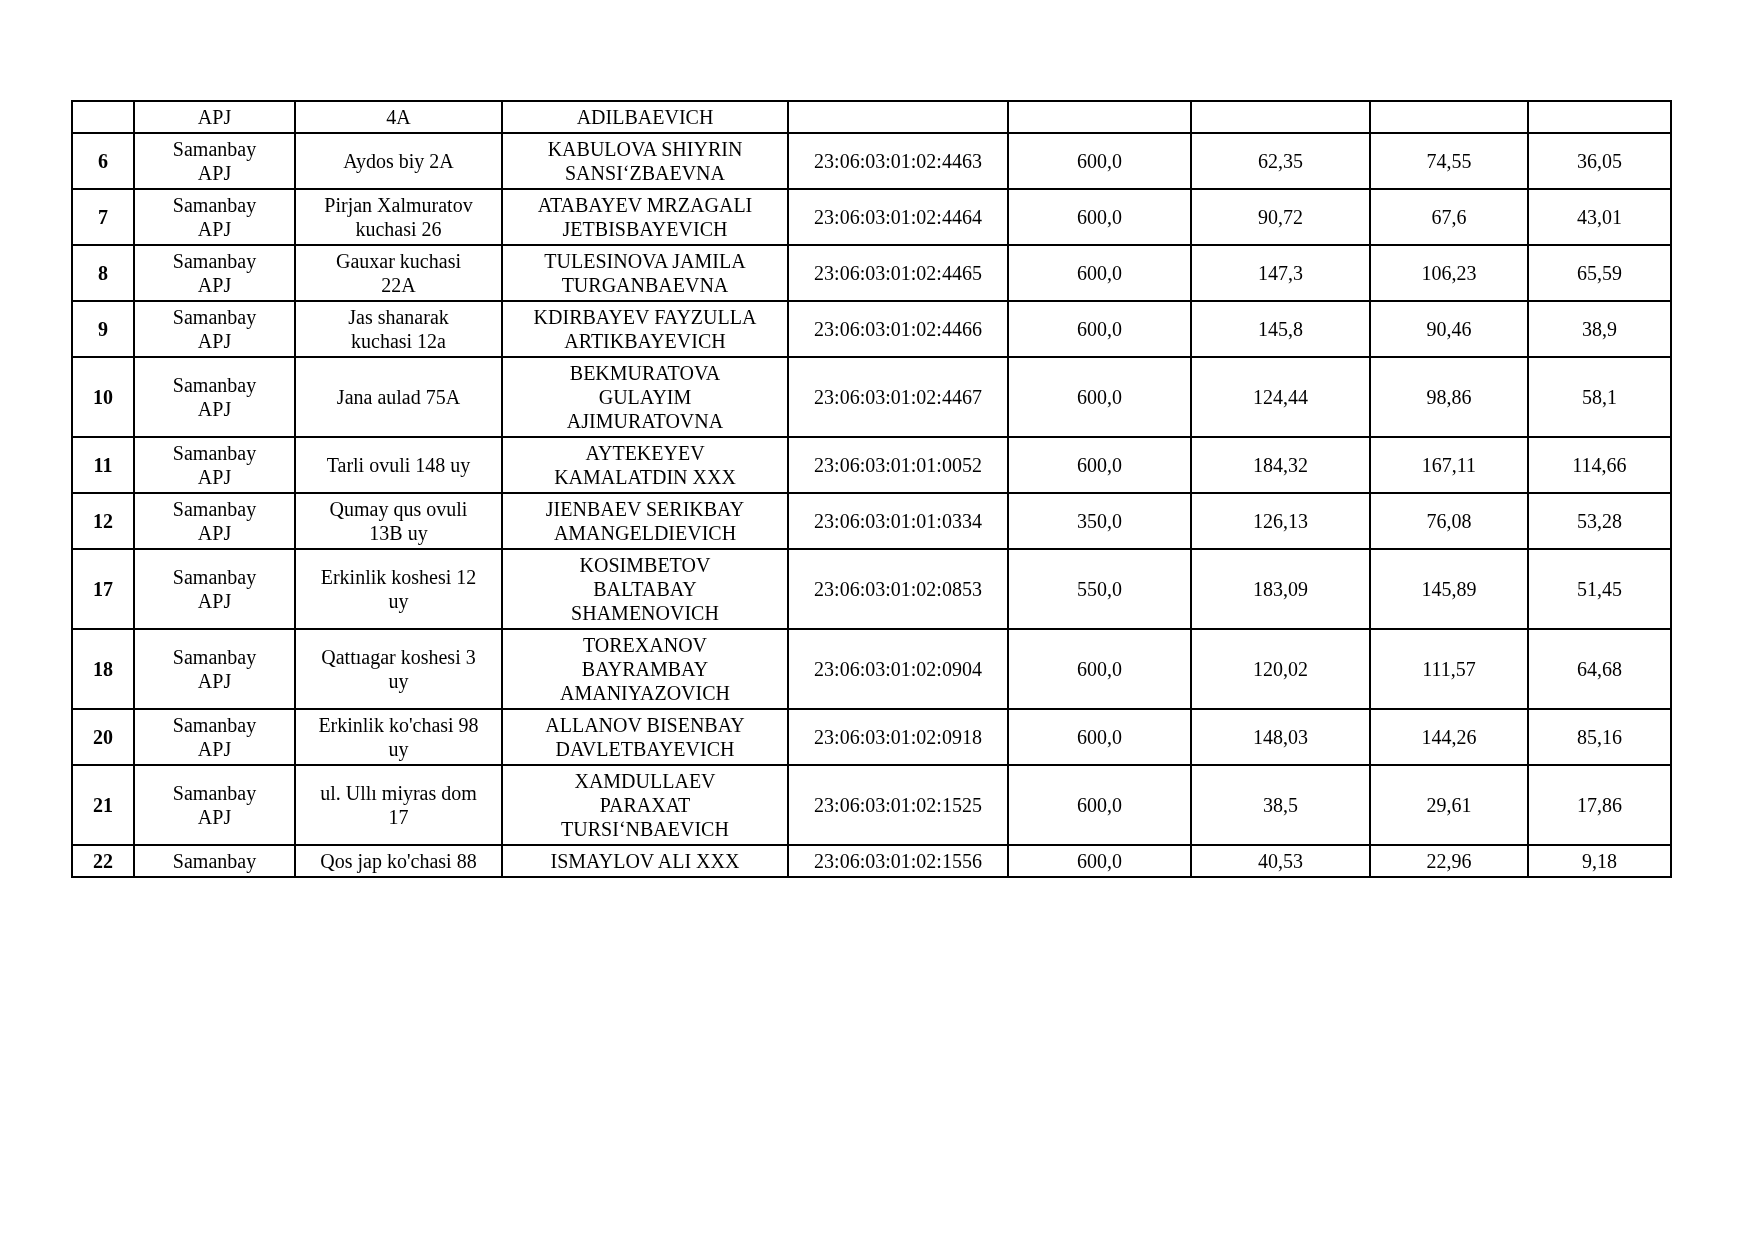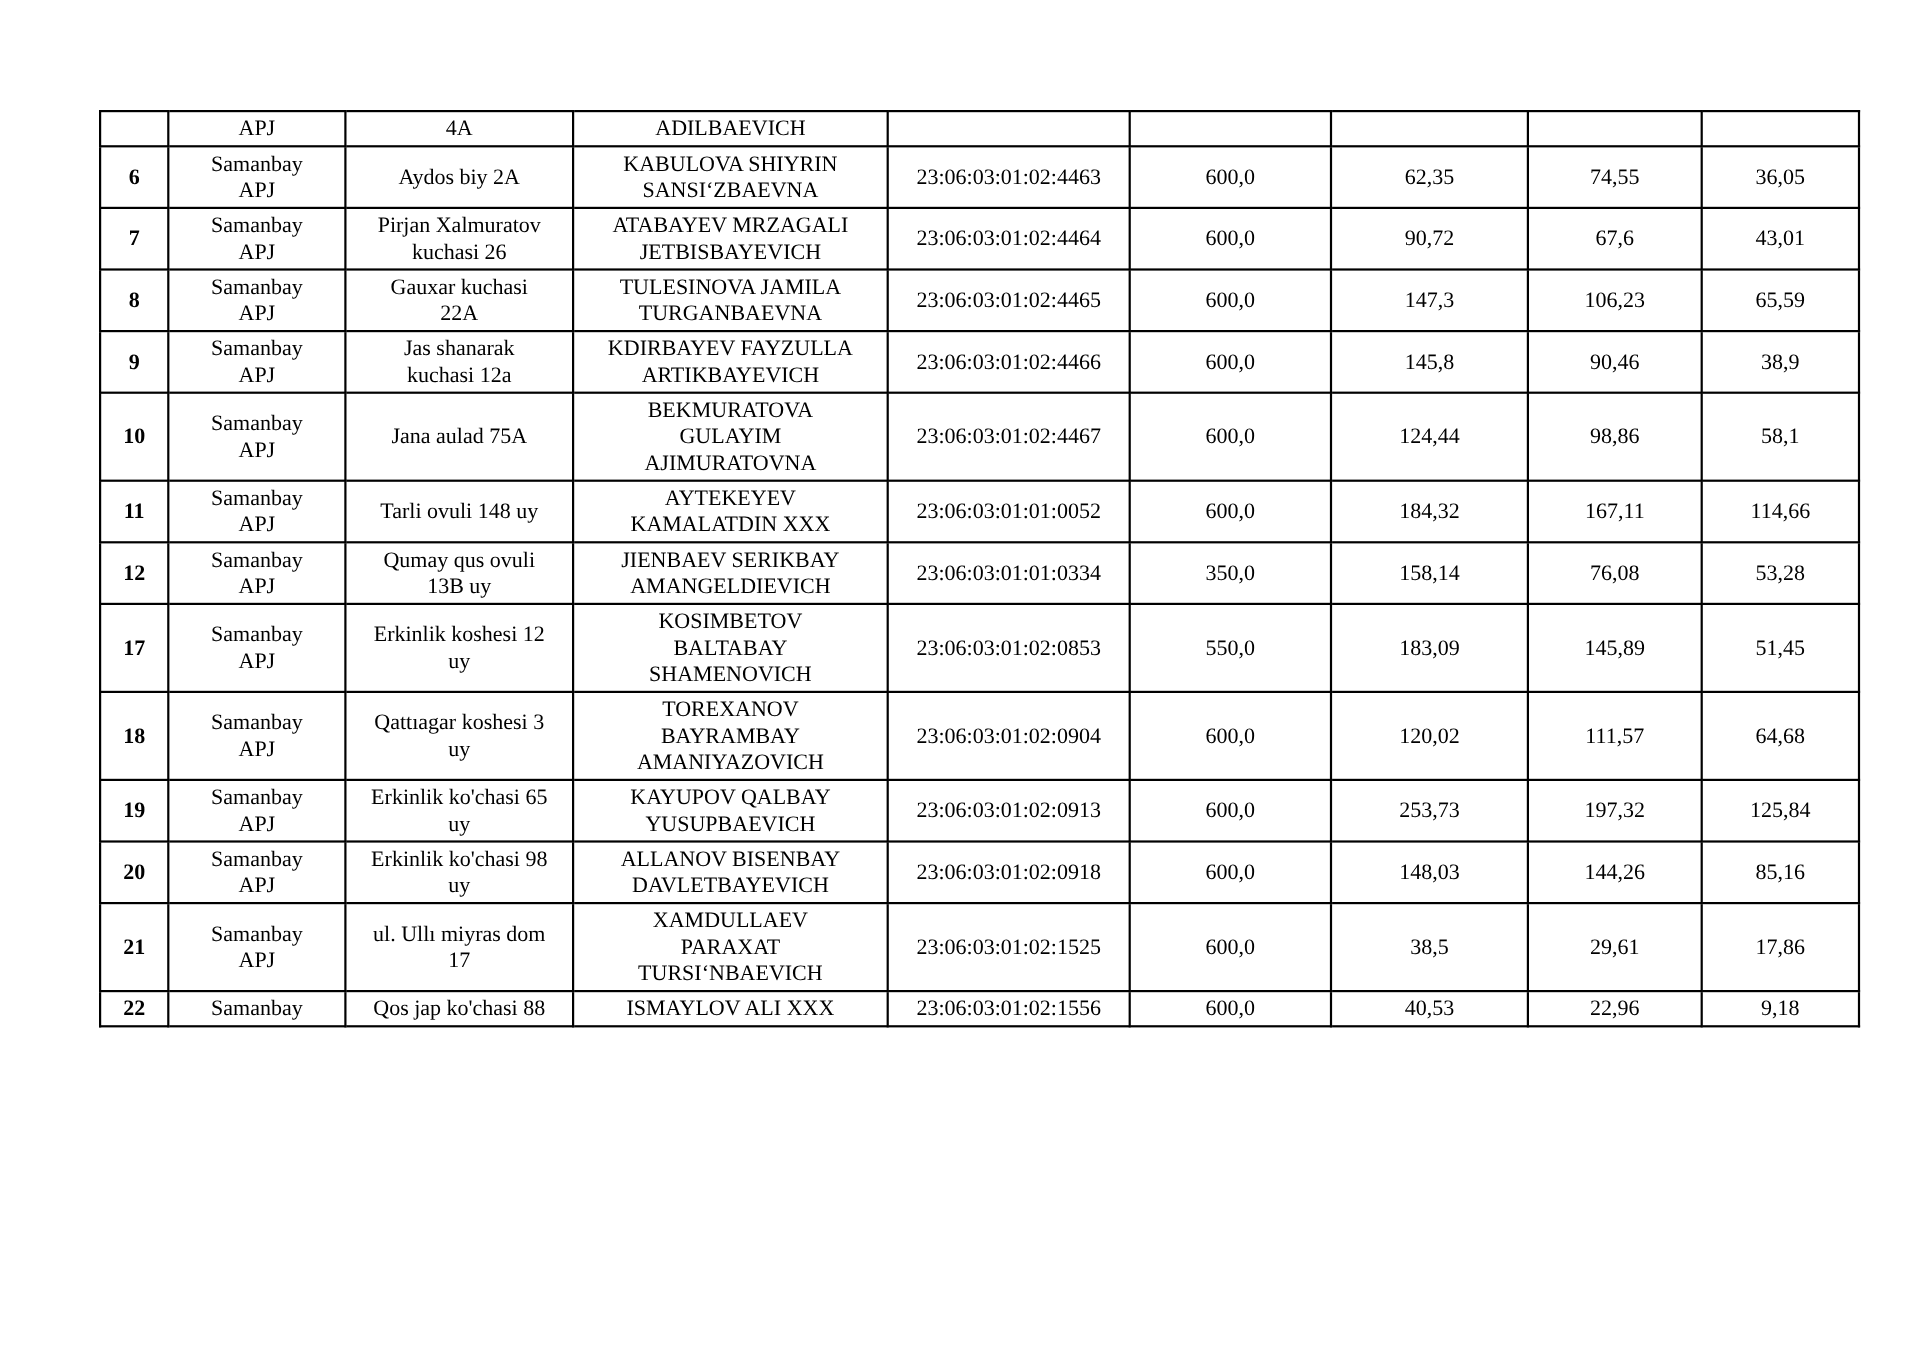--- a/index.html
+++ b/index.html
@@ -9,21 +9,21 @@
   }
   body {
     width: 1754px;
     height: 1241px;
     position: relative;
     font-family: "Liberation Serif", "DejaVu Serif", serif;
     color: #000000;
   }
   .page {
     position: absolute;
-    left: 90px;
+    left: 71px;
     top: 100px;
     width: 1549px;
   }
   table.register {
     border-collapse: collapse;
     table-layout: fixed;
     width: 1599px;
   }
   table.register td {
     border: 2px solid #000000;
@@ -153,21 +153,21 @@
         <tr>
     <td class="c-num">12</td>
     <td class="c-org">Samanbay
 APJ</td>
     <td class="c-address">Qumay qus ovuli
 13B uy</td>
     <td class="c-name">JIENBAEV SERIKBAY
 AMANGELDIEVICH</td>
     <td class="c-cadastre">23:06:03:01:01:0334</td>
     <td class="c-v1">350,0</td>
-    <td class="c-v2">158,14</td>
+    <td class="c-v2">126,13</td>
     <td class="c-v3">76,08</td>
     <td class="c-v4">53,28</td>
   </tr>
         <tr>
     <td class="c-num">17</td>
     <td class="c-org">Samanbay
 APJ</td>
     <td class="c-address">Erkinlik koshesi 12
 uy</td>
     <td class="c-name">KOSIMBETOV
@@ -188,34 +188,20 @@
     <td class="c-name">TOREXANOV
 BAYRAMBAY
 AMANIYAZOVICH</td>
     <td class="c-cadastre">23:06:03:01:02:0904</td>
     <td class="c-v1">600,0</td>
     <td class="c-v2">120,02</td>
     <td class="c-v3">111,57</td>
     <td class="c-v4">64,68</td>
   </tr>
         <tr>
-    <td class="c-num">19</td>
-    <td class="c-org">Samanbay
-APJ</td>
-    <td class="c-address">Erkinlik ko'chasi 65
-uy</td>
-    <td class="c-name">KAYUPOV QALBAY
-YUSUPBAEVICH</td>
-    <td class="c-cadastre">23:06:03:01:02:0913</td>
-    <td class="c-v1">600,0</td>
-    <td class="c-v2">253,73</td>
-    <td class="c-v3">197,32</td>
-    <td class="c-v4">125,84</td>
-  </tr>
-        <tr>
     <td class="c-num">20</td>
     <td class="c-org">Samanbay
 APJ</td>
     <td class="c-address">Erkinlik ko'chasi 98
 uy</td>
     <td class="c-name">ALLANOV BISENBAY
 DAVLETBAYEVICH</td>
     <td class="c-cadastre">23:06:03:01:02:0918</td>
     <td class="c-v1">600,0</td>
     <td class="c-v2">148,03</td>

